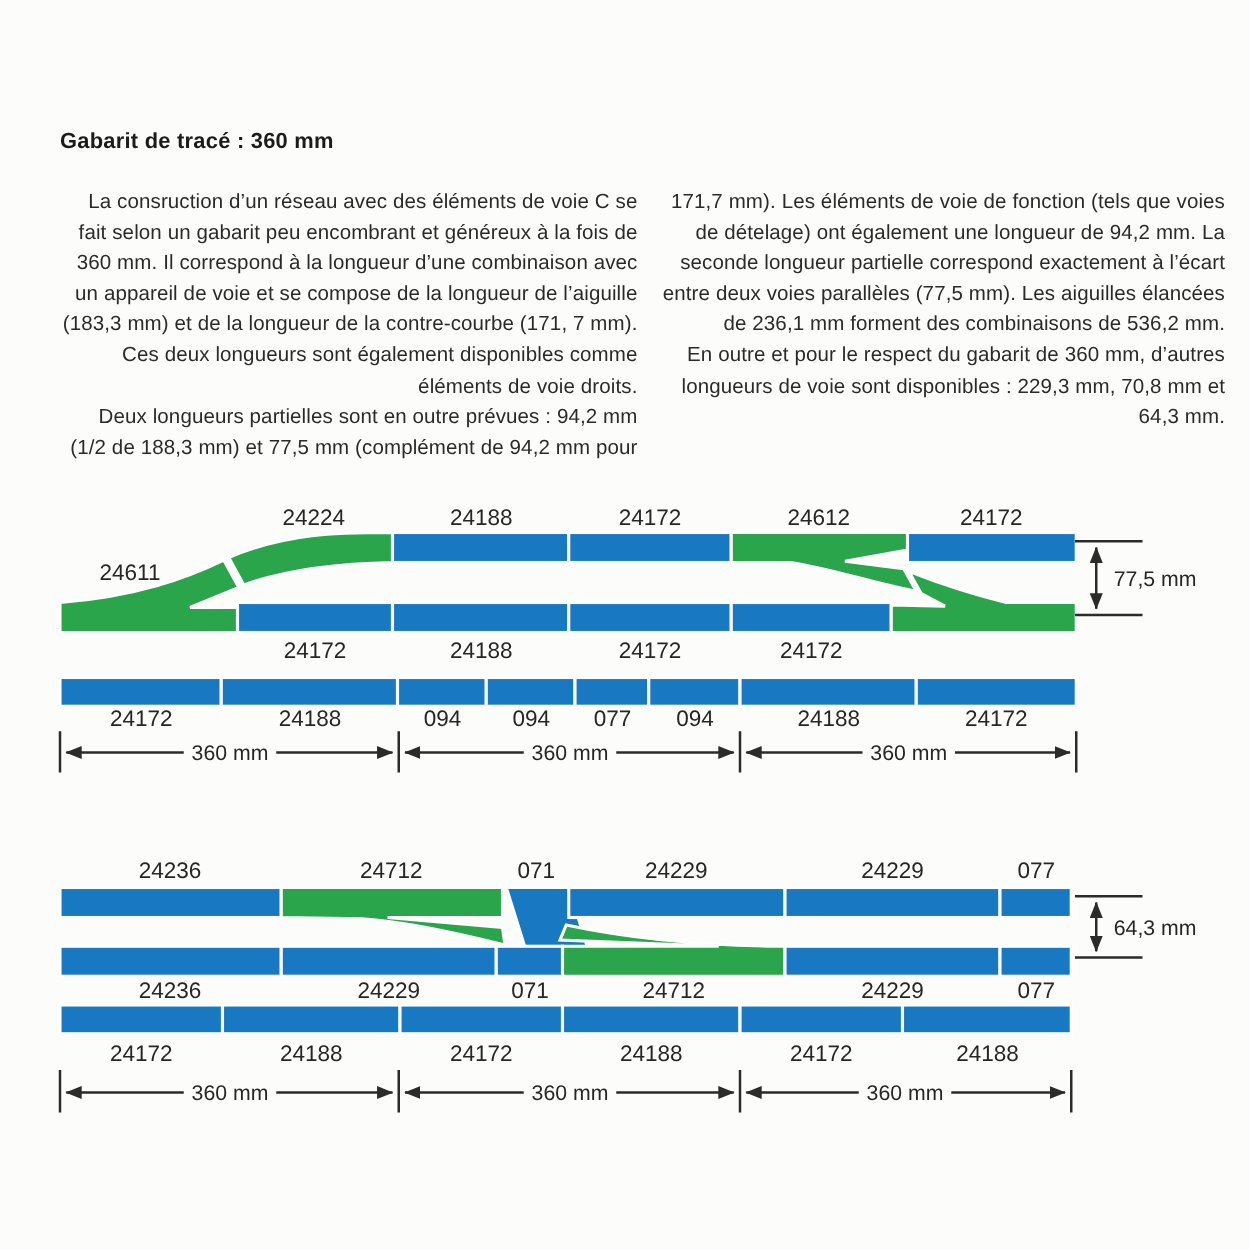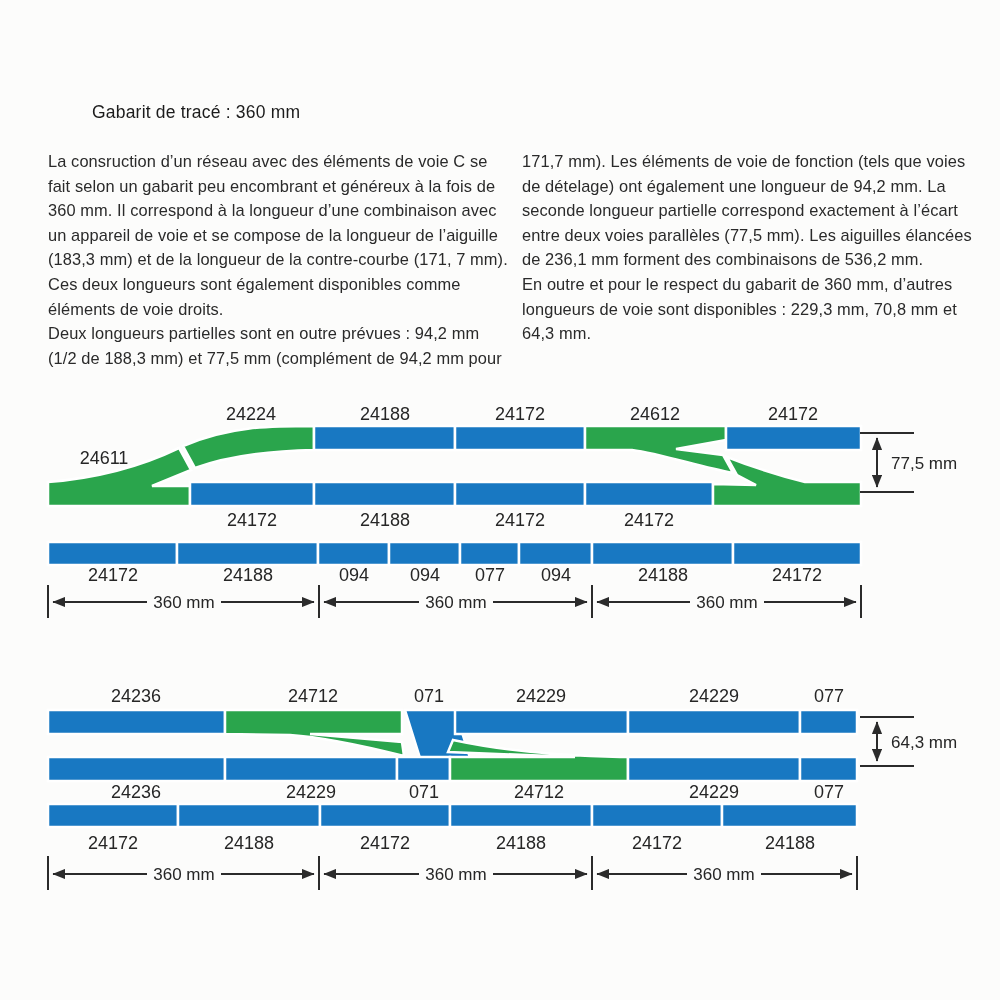--- a/index.html
+++ b/index.html
@@ -4,26 +4,26 @@
 <style>
   :root{
     --track_blue:#1878c2; --track_green:#2aa54c; --ink:#222222; --paper:#fcfcfb;
   }
   html,body{margin:0;padding:0;background:#fff;}
   .page{
     position:relative;width:1000px;height:1000px;background:var(--paper);
     font-family:"Liberation Sans","DejaVu Sans",sans-serif;color:var(--ink);overflow:hidden;
   }
   .title{
-    position:absolute;left:48px;top:102px;font-size:17.5px;font-weight:normal;
-    letter-spacing:.2px;color:#1b1b1b;margin-left:44px;
+    position:absolute;left:48px;top:102px;font-size:17.5px;font-weight:bold;
+    letter-spacing:.2px;color:#1b1b1b;
   }
   .col{
     position:absolute;top:149px;white-space:pre-line;
-    font-size:16.4px;line-height:24.6px;color:#2a2a2a;letter-spacing:.1px;
+    font-size:16.4px;line-height:24.6px;color:#2a2a2a;letter-spacing:.1px;text-align:right;
   }
   .col-left{left:48px;width:462px;}
   .col-right{left:522px;width:458px;}
   svg.diagrams{position:absolute;left:0;top:0;}
   .blue{fill:var(--track_blue);stroke:#fff;stroke-width:2.5;}
   .green{fill:var(--track_green);stroke:#fff;stroke-width:2.5;}
   .lbl{font-size:18px;fill:#262626;text-anchor:middle;}
   .dimtext{font-size:17px;fill:#262626;text-anchor:middle;}
   .dimtext-start{font-size:17px;fill:#262626;text-anchor:start;}
   .dim{stroke:#2b2b2b;stroke-width:2;fill:none;}

